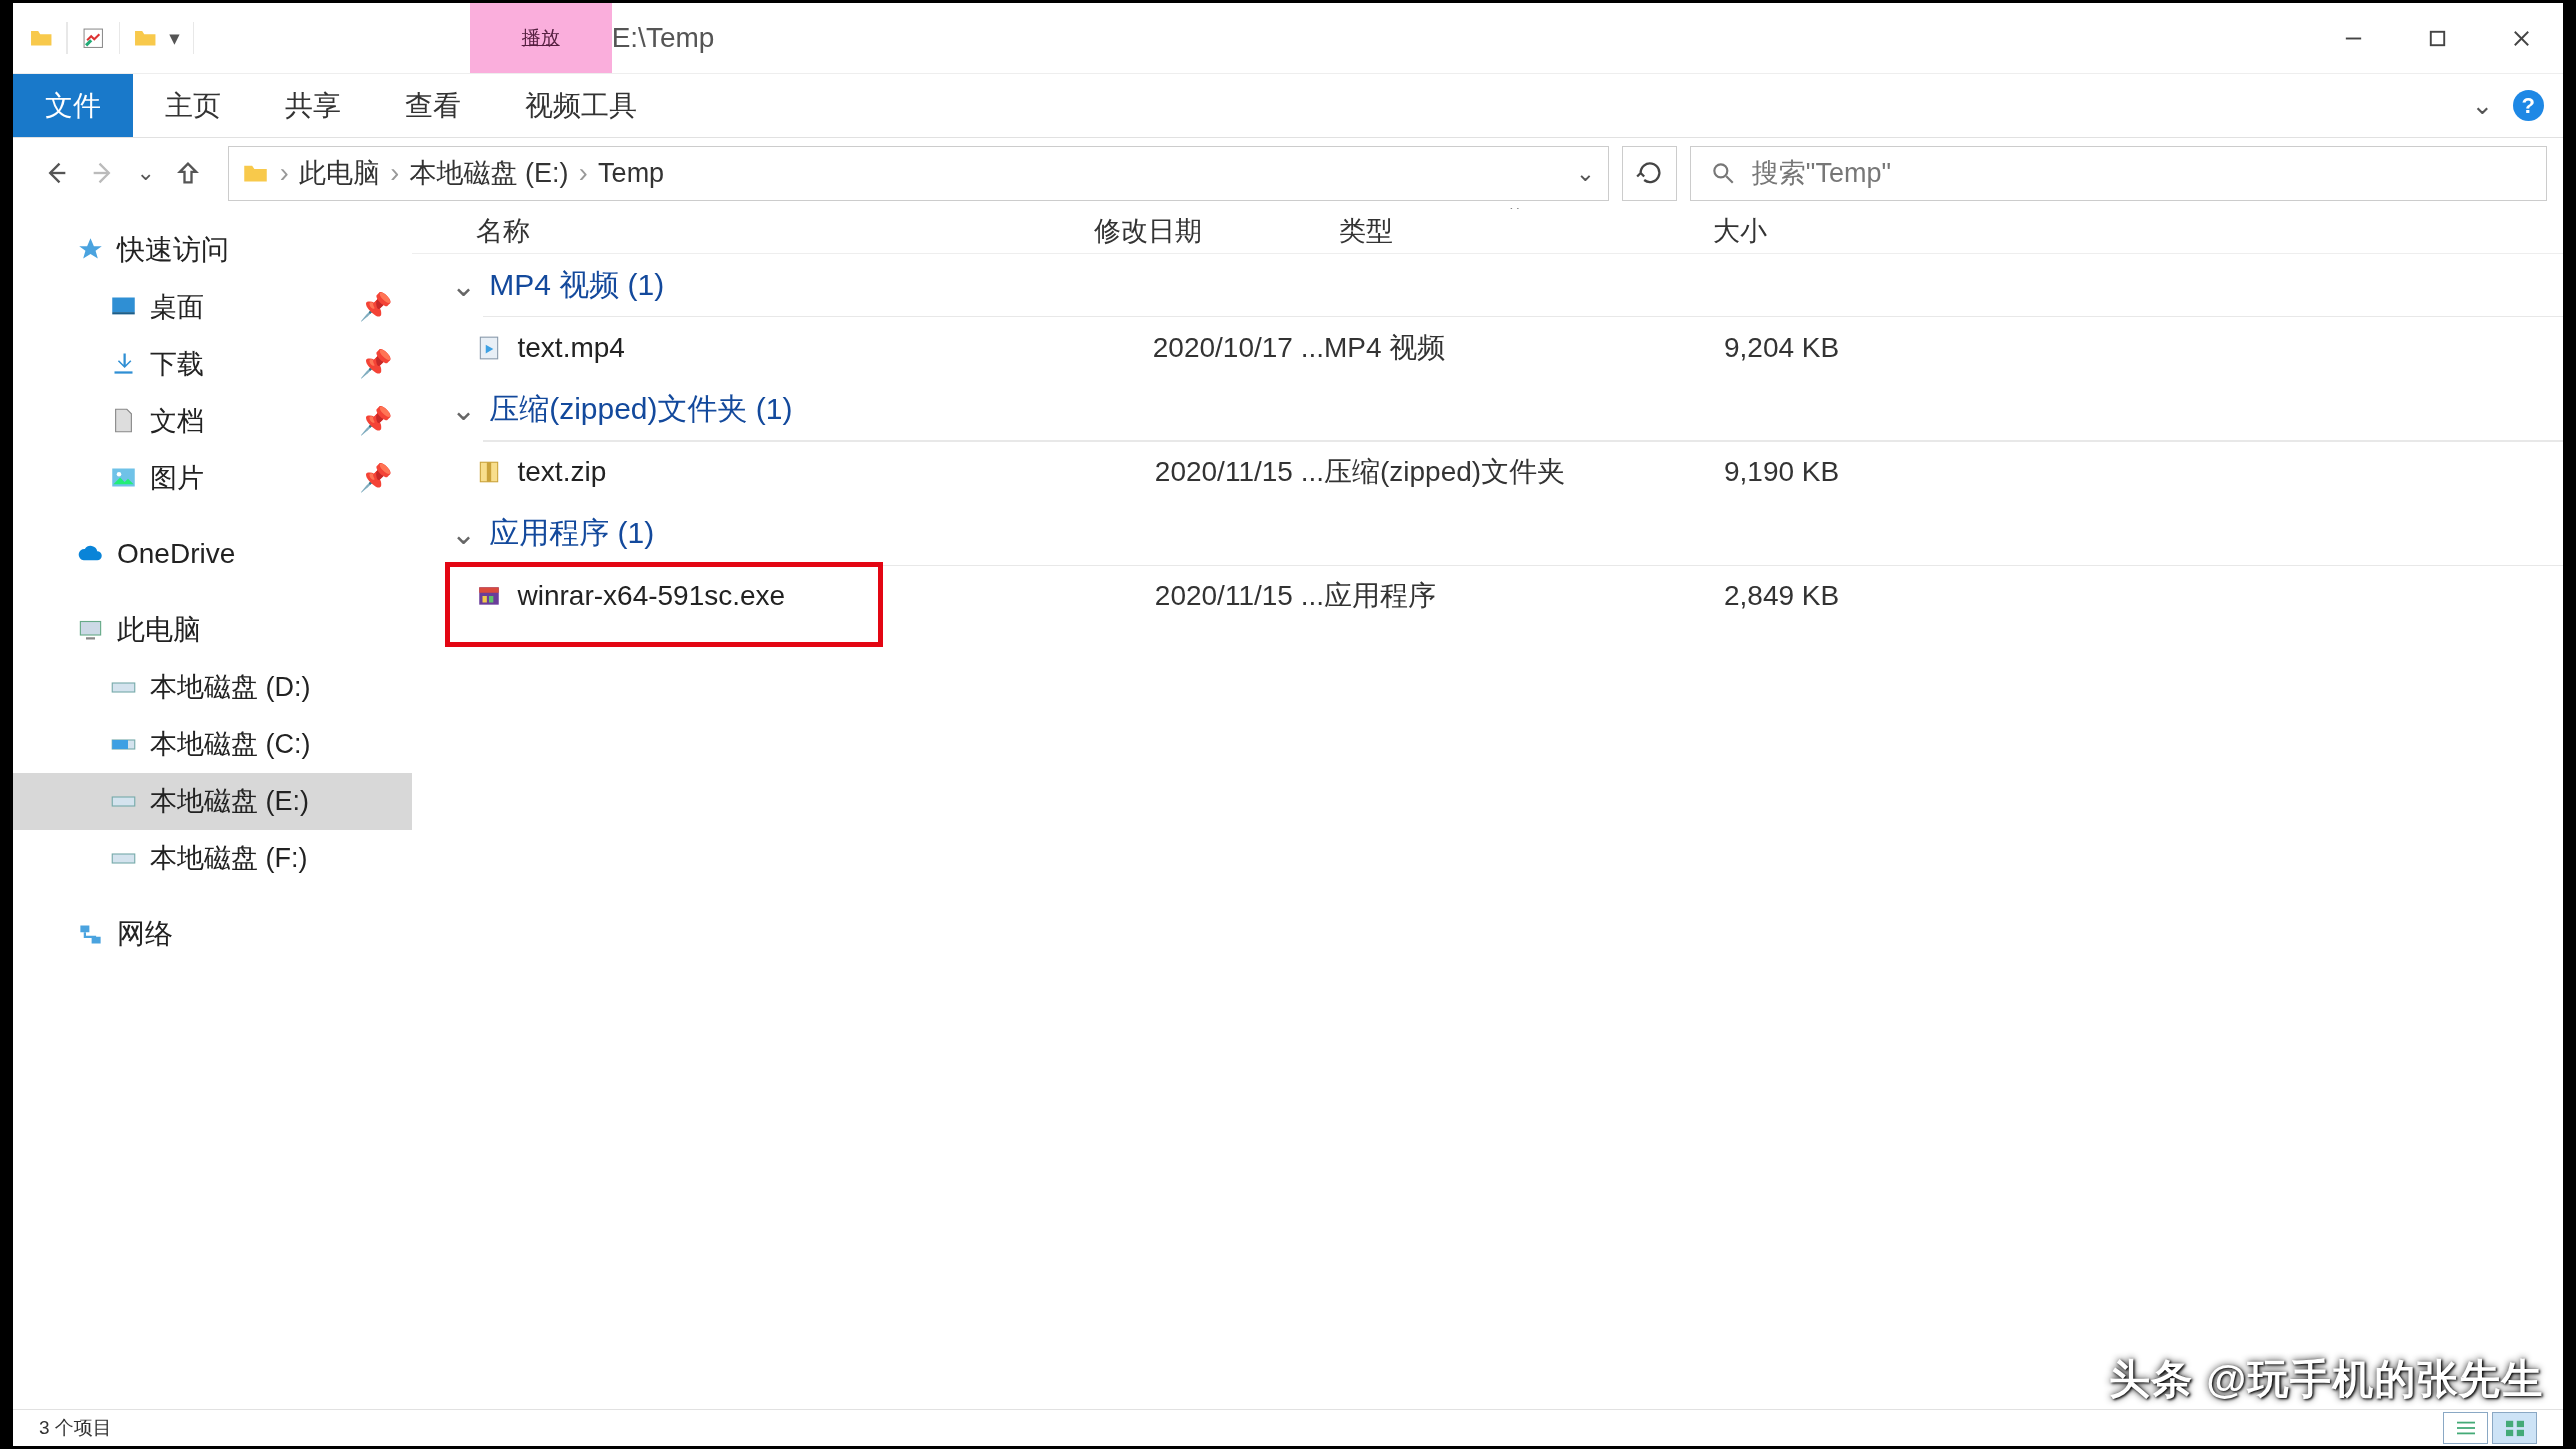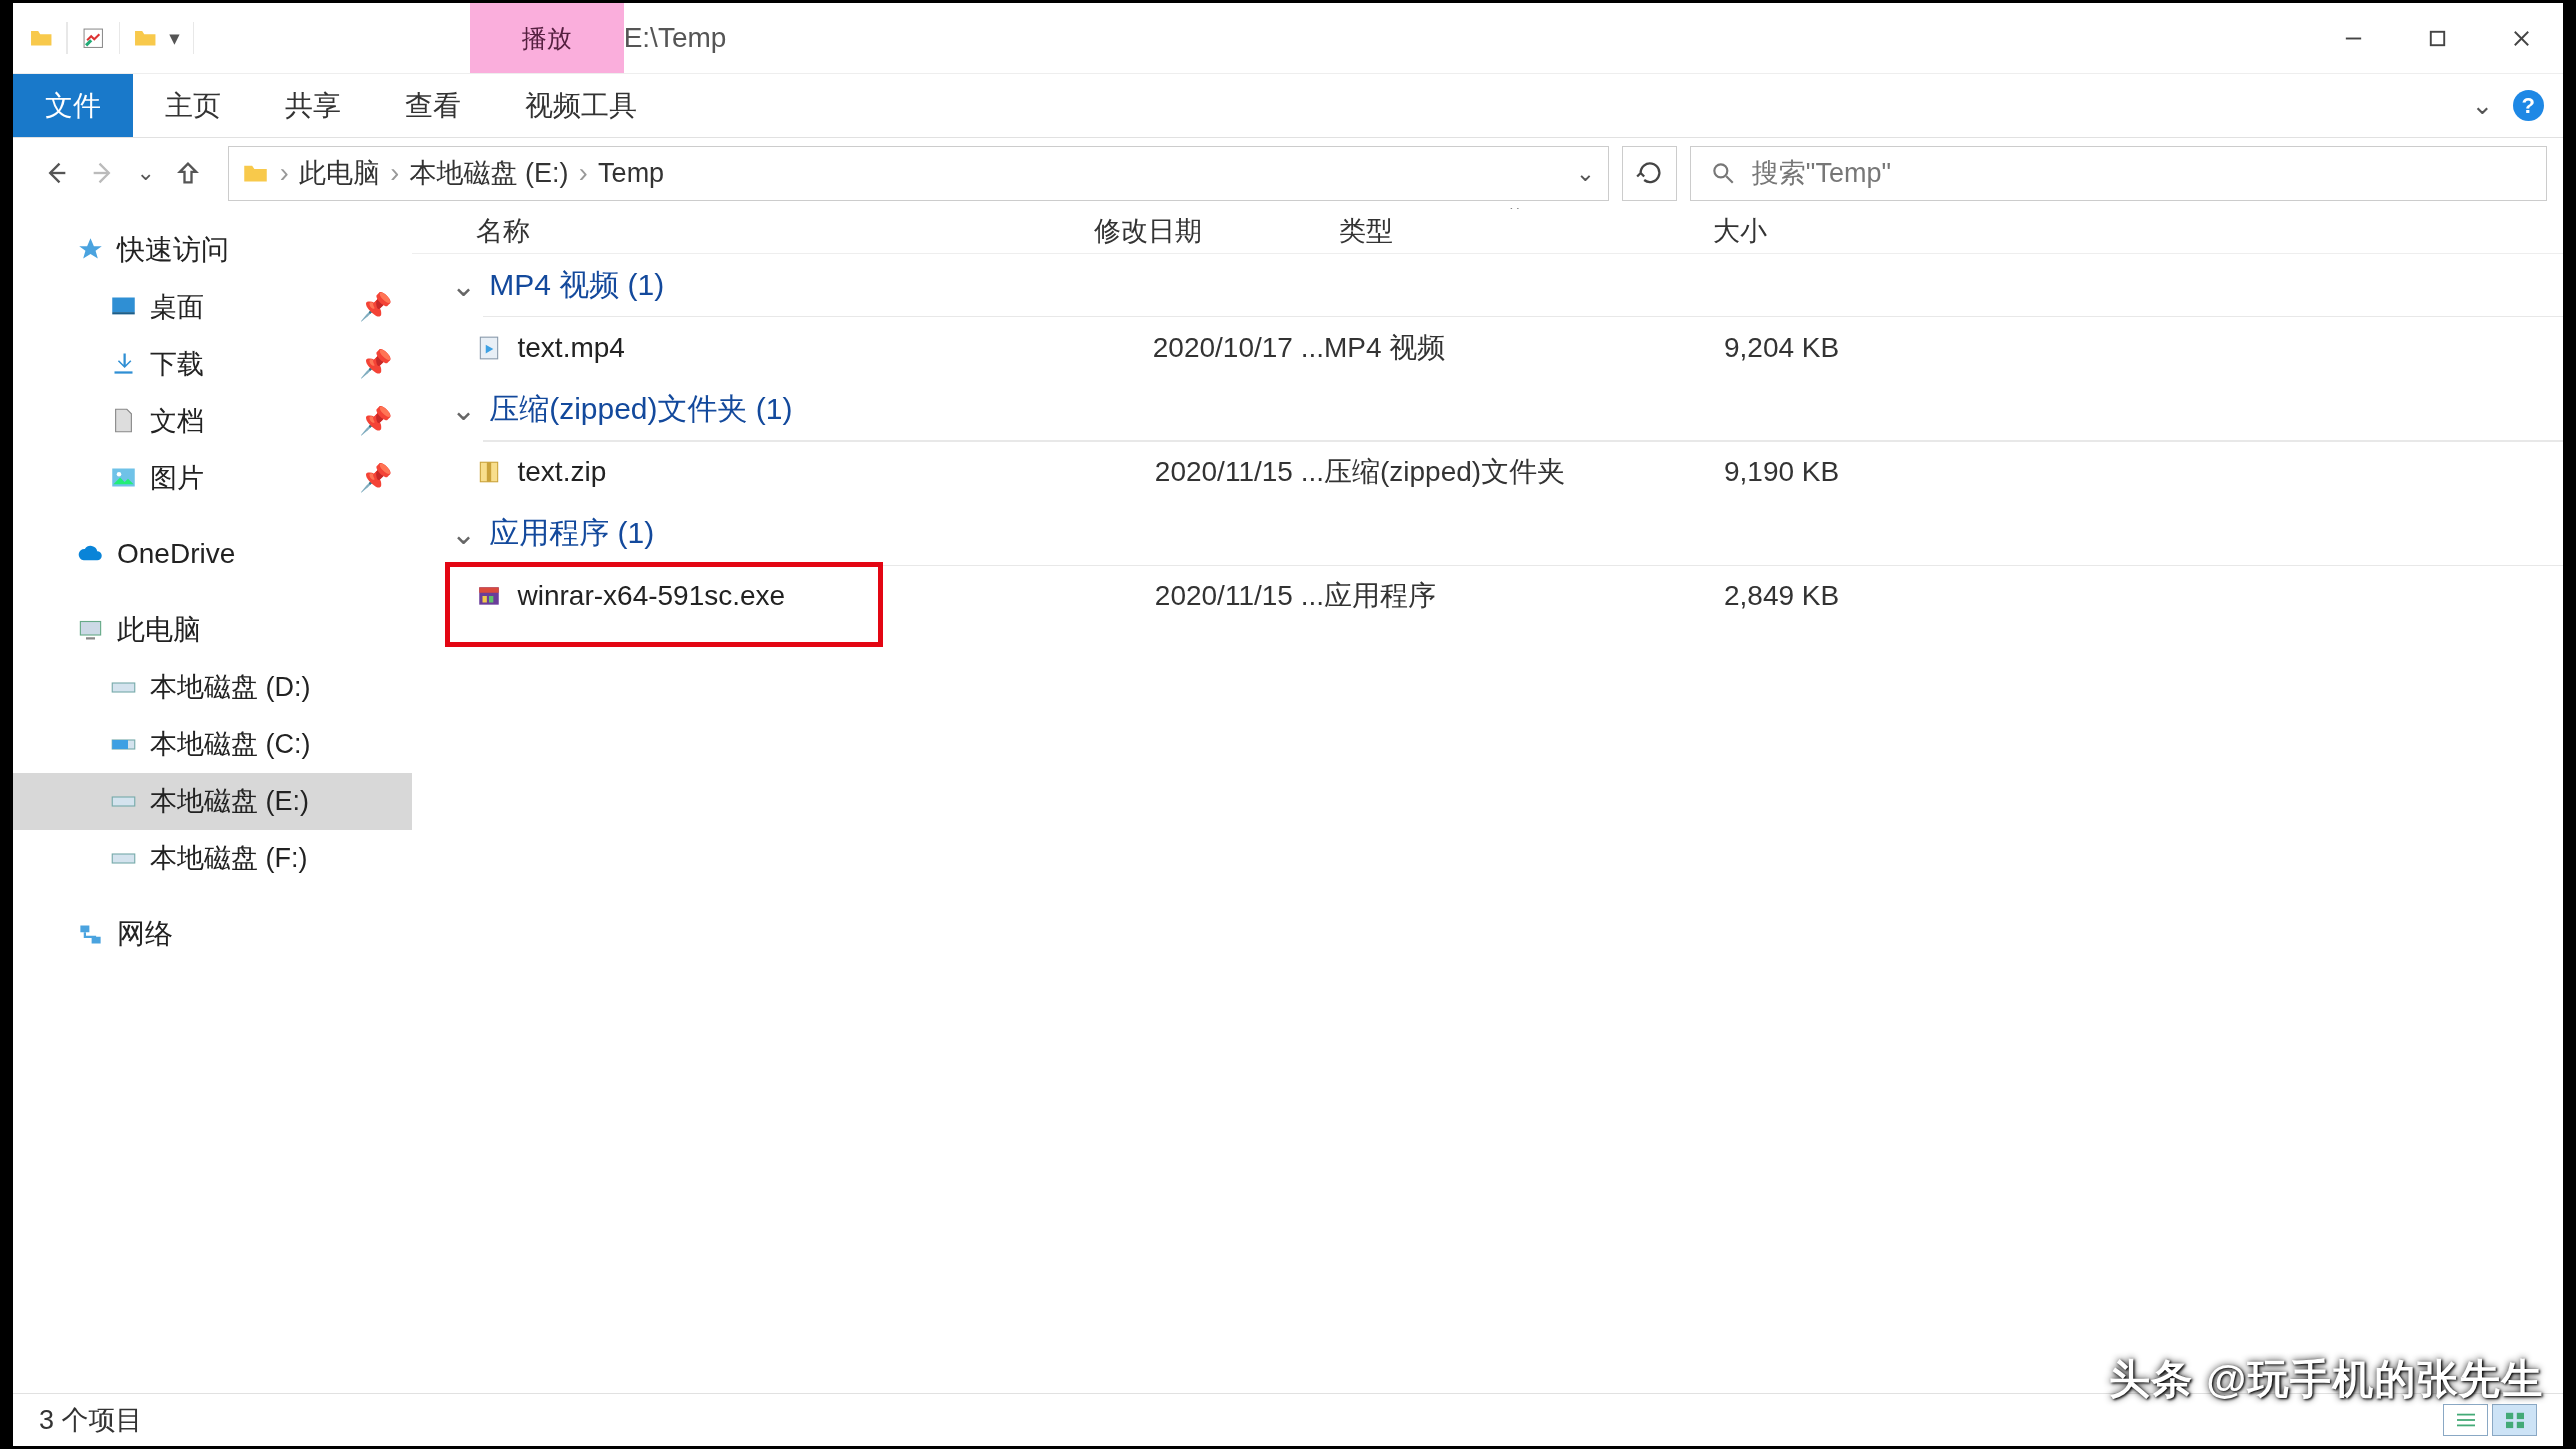--- a/index.html
+++ b/index.html
@@ -4,21 +4,21 @@
 <style>
 * { margin: 0; padding: 0; box-sizing: border-box; font-family: "Microsoft YaHei", "Segoe UI", sans-serif; }
 body { background: #000; display: flex; align-items: center; justify-content: center; width: 2576px; height: 1449px; }
 .window { width: 2550px; height: 1443px; background: #fff; display: flex; flex-direction: column; position: relative; }
 
 
 .titlebar { height: 71px; background: #fff; display: flex; align-items: stretch; border-bottom: 0.6px solid #eee; }
 .titlebar-left { display: flex; align-items: center; padding-left: 16px; gap: 7.7px; }
 .qat-icon { width: 24.5px; height: 24.5px; }
 .sep { width: 1.9px; height: 32px; background: #e8e8e8; margin: 0 5.2px; }
-.ribbon-tab-context { background: #faaedc; color: #552040; display: flex; align-items: center; justify-content: center; padding: 16px 52px; font-size: 25px; margin-left: 270px; }
+.ribbon-tab-context { background: #faaedc; color: #552040; display: flex; align-items: center; justify-content: center; padding: 16px 52px; font-size: 19px; margin-left: 270px; text-decoration: underline; }
 .title-text { color: #555; font-size: 28px; display: flex; align-items: center; }
 .window-controls { margin-left: auto; display: flex; }
 .win-ctrl { width: 84px; display: flex; align-items: center; justify-content: center; color: #555; }
 .win-ctrl svg { width: 23px; height: 23px; }
 
 
 .ribbon { height: 64px; background: #fff; display: flex; align-items: stretch; border-bottom: 1.3px solid #e1e1e1; position: relative; }
 .ribbon-tab { padding: 0 32px; display: flex; align-items: center; font-size: 28px; color: #333; }
 .ribbon-tab.file { background: #1979ca; color: #fff; }
 .ribbon-right { margin-left: auto; display: flex; align-items: center; padding-right: 19.3px; gap: 19.3px; }
@@ -62,21 +62,21 @@
 .file-row { display: flex; align-items: center; height: 61px; font-size: 28px; padding-left: 64px; color: #222; }
 .file-row.highlighted { position: relative; }
 .red-box { position: absolute; left: 33px; top: -3.9px; width: 438px; height: 85px; border: 5.8px solid #e30613; pointer-events: none; }
 .file-icon { width: 26px; height: 26px; margin-right: 15.5px; }
 .fn { width: 603px; display: flex; align-items: center; }
 .fd { width: 245px; color: #333; text-align: right; }
 .ft { width: 374px; color: #333; }
 .fs { width: 258px; color: #333; text-align: left; padding-left: 26px; }
 
 
-.statusbar { height: 53px; border-top: 1.3px solid #e1e1e1; display: flex; align-items: center; padding: 0 26px; font-size: 27px; color: #333; }
+.statusbar { height: 37px; border-top: 1.3px solid #e1e1e1; display: flex; align-items: center; padding: 0 26px; font-size: 19px; color: #333; }
 .view-toggles { margin-left: auto; display: flex; gap: 3.9px; }
 .vt { width: 45px; height: 32px; border: 1.3px solid #8aa8c4; display: flex; align-items: center; justify-content: center; }
 .vt.active { background: #cde3f6; }
 
 .watermark { position: absolute; right: 19.3px; bottom: 39px; font-size: 41px; color: #fff; text-shadow: 0 0 7.7px rgba(0,0,0,.9), 1.3px 1.3px 2.6px #000; font-weight: 600; letter-spacing: 1.3px; pointer-events: none; }
 
 svg { display: block; }
 </style>
 </head>
 <body>

